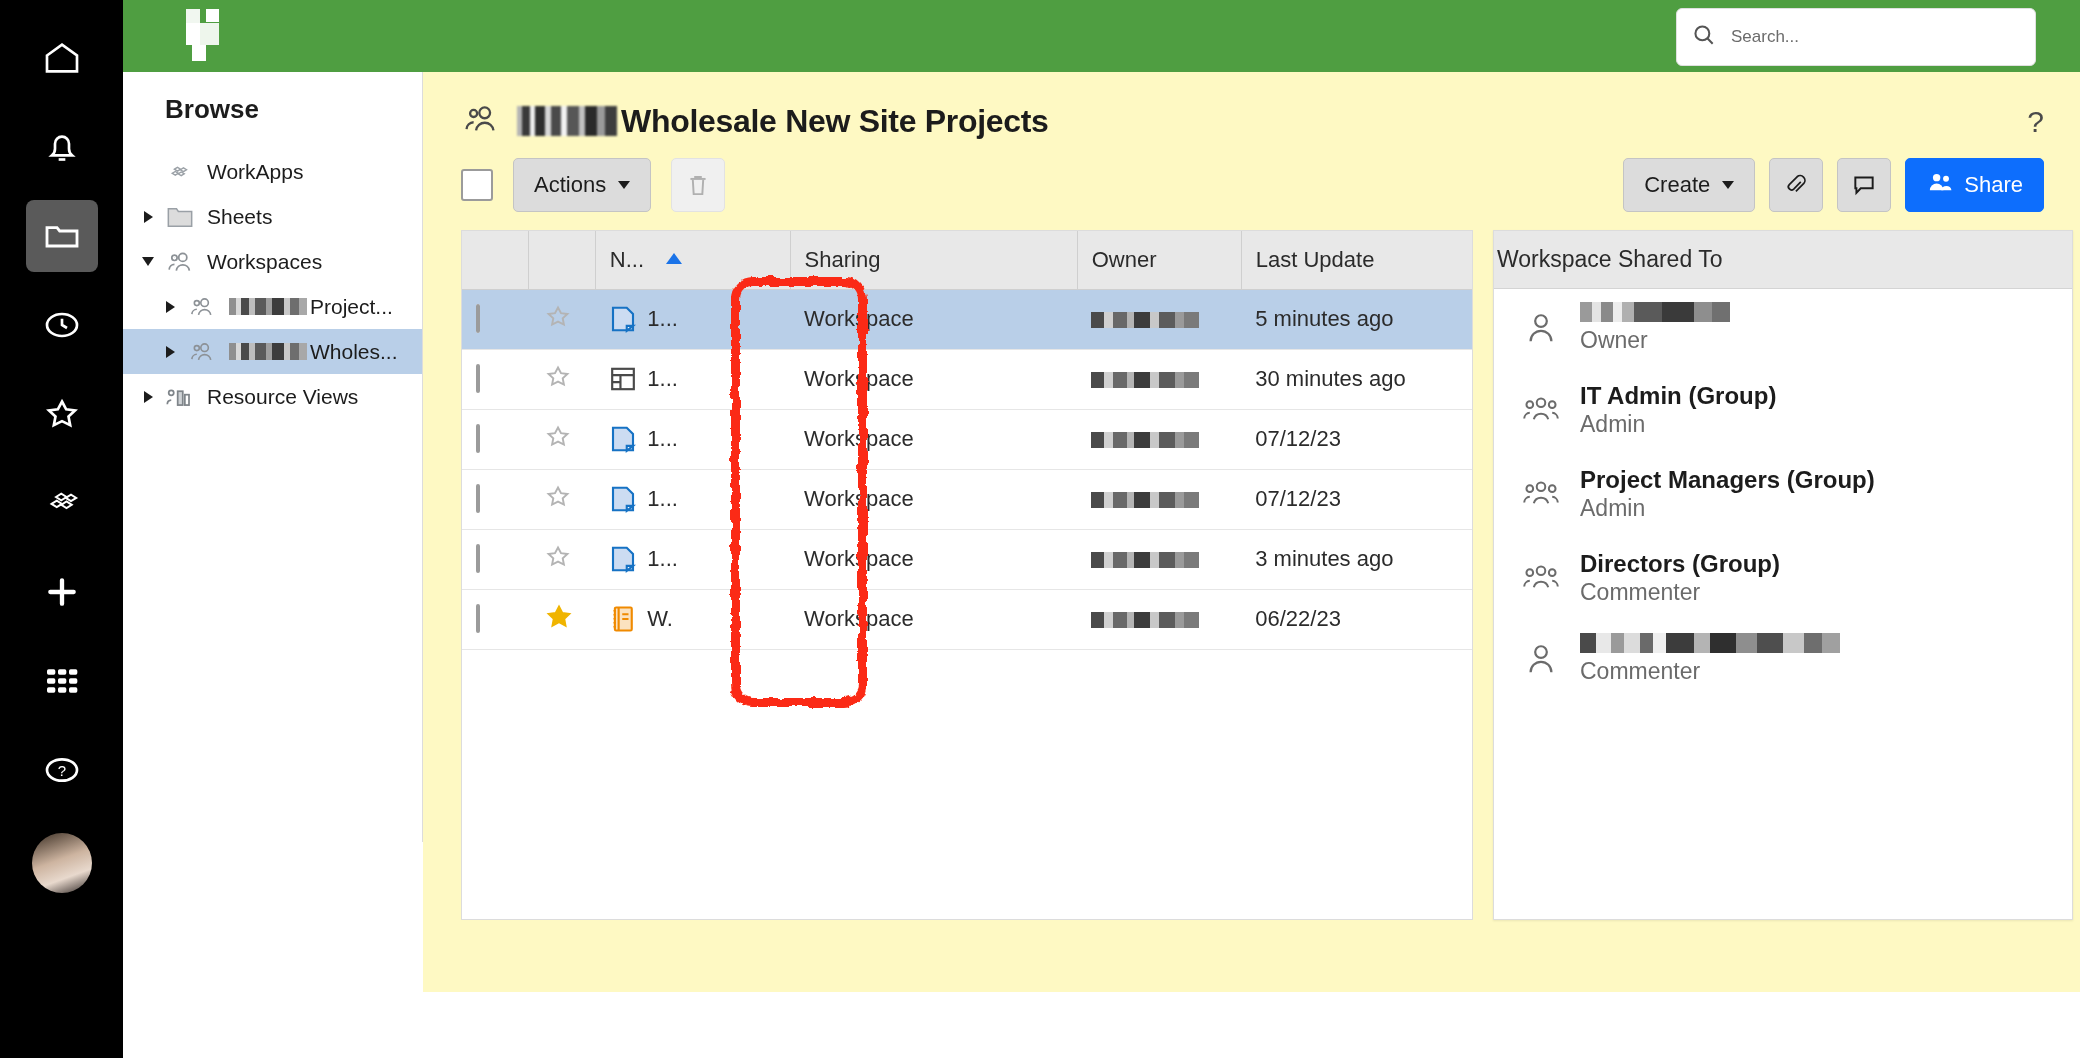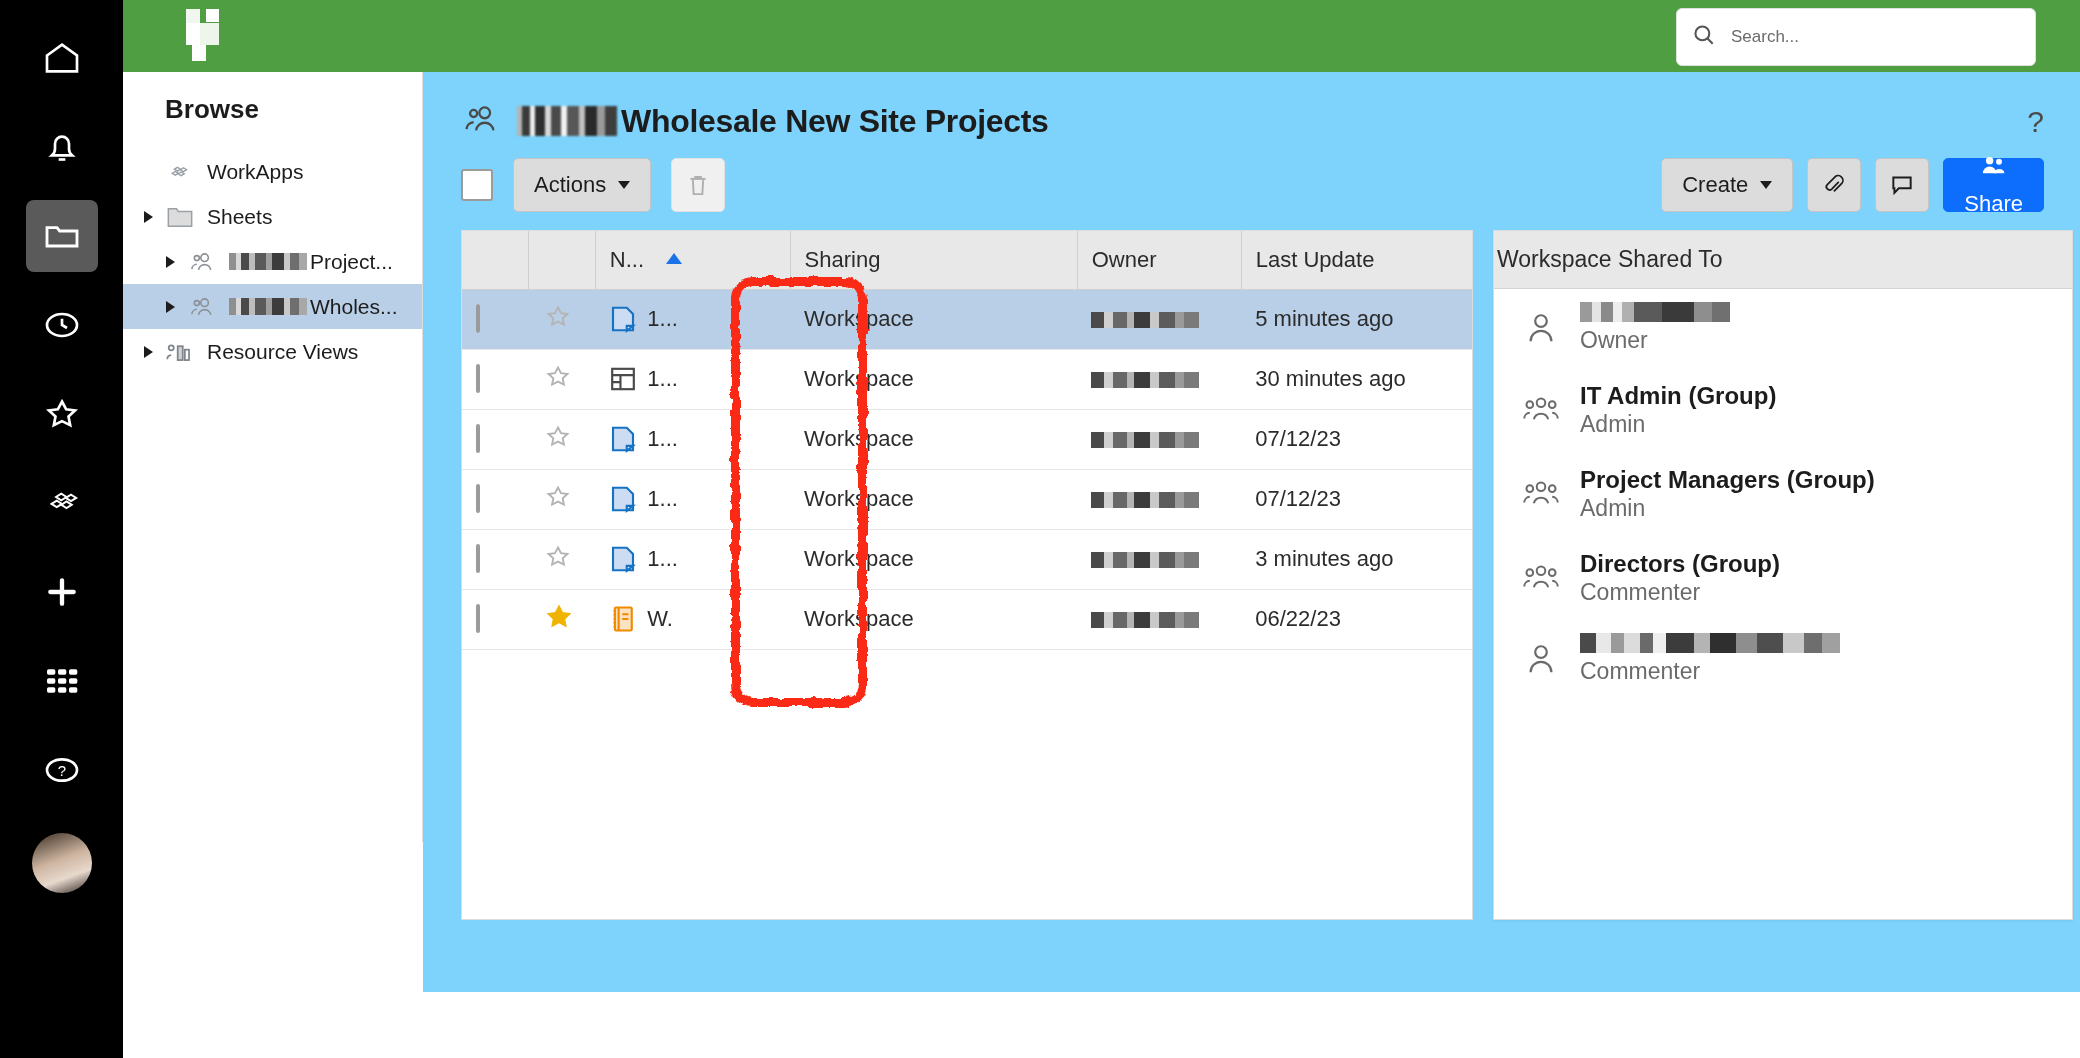--- a/index.html
+++ b/index.html
@@ -81,21 +81,21 @@
       linear-gradient(90deg,
         #8f8f8f 0 9%, #d8d8d8 9% 15%, #4a4a4a 15% 26%, #bdbdbd 26% 33%,
         #5a5a5a 33% 47%, #9e9e9e 47% 55%, #3c3c3c 55% 70%, #c8c8c8 70% 78%,
         #6e6e6e 78% 90%, #a8a8a8 90% 100%);
     filter: blur(0.6px);
   }
 
   
   .main {
     position: absolute; left: 423px; top: 72px;
-    width: 1657px; height: 920px; background: #7dd3fc;
+    width: 1657px; height: 920px; background: #fef9c3;
   }
   .page-head { display: flex; align-items: center; padding: 30px 0 0 38px; }
   .page-head .ws-icon { margin-right: 16px; flex: 0 0 auto; }
   .page-title { font-size: 32px; font-weight: bold; color: #1c1c1c; letter-spacing: -0.3px; }
   .help-q {
     position: absolute; right: 36px; top: 33px;
     font-size: 30px; color: #4a4a4a; cursor: pointer; font-weight: 500;
   }
 
   .toolbar { display: flex; align-items: center; padding: 18px 0 0 38px; position: relative; }
@@ -110,21 +110,21 @@
     font-family: "Liberation Sans", sans-serif;
   }
   .btn-actions { height: 54px; padding: 0 20px; }
   .btn-icon { width: 54px; height: 54px; }
   .btn-trash { background: #f0f0f0; border-color: #e2e2e2; }
   .caret-sm { width:0;height:0;border-top:8px solid #1c1c1c;border-left:6px solid transparent;border-right:6px solid transparent; margin-left: 12px; }
   .toolbar-right { position: absolute; right: 36px; top: 18px; display: flex; align-items: center; gap: 14px; }
   .btn-create { height: 54px; padding: 0 20px; }
   .btn-share {
     height: 54px; padding: 0 20px; background: #0d6efd; border-color: #0d6efd;
-    color: #ffffff; font-size: 22px; gap: 8px; flex-direction: column;
+    color: #ffffff; font-size: 22px; gap: 8px;
   }
 
   
   .content-row { display: flex; padding: 18px 36px 0 38px; gap: 20px; }
   .table-card {
     flex: 0 0 1012px; border: 1px solid #dcdcdc; background: #fff;
     height: 690px; position: relative; overflow: hidden;
   }
   table.grid { width: 100%; border-collapse: collapse; table-layout: fixed; }
   table.grid th {
@@ -331,20 +331,35 @@
           <span class="caret-r"></span>
         </span>
       <span class="tree-icon">
         <svg width="28" height="26" viewBox="0 0 24 22" fill="#dcdcdc" stroke="#9aa0a6" stroke-width="1.3">
             <path d="M2 4h7l1.6 2.2H22V19H2z"></path>
           </svg>
       </span>
       <span class="tree-label">Sheets</span>
     </div>
 
+    <div class="tree-item">
+      <span class="caret">
+          <span class="caret-d"></span>
+        </span>
+      <span class="tree-icon">
+        <svg width="30" height="26" viewBox="0 0 26 22" fill="none" stroke="#8c9196" stroke-width="1.5">
+          <circle cx="15.4" cy="7" r="3.5"></circle>
+            <path d="M9.8 18.4a5.7 5.7 0 0 1 11.3 0"></path>
+          <path d="M8.6 7.2a3 3 0 0 1 0-.1"></path>
+            <circle cx="8.2" cy="7.4" r="2.3"></circle>
+            <path d="M3.6 17.6a4.7 4.7 0 0 1 4.6-4.5"></path>
+        </svg>
+      </span>
+      <span class="tree-label">Workspaces</span>
+    </div>
 
     <div class="tree-item lvl2">
       <span class="caret">
           <span class="caret-r"></span>
         </span>
       <span class="tree-icon">
         <svg width="28" height="24" viewBox="0 0 26 22" fill="none" stroke="#8c9196" stroke-width="1.5">
           <circle cx="15.4" cy="7" r="3.5"></circle>
             <path d="M9.8 18.4a5.7 5.7 0 0 1 11.3 0"></path>
           <circle cx="8.2" cy="7.4" r="2.3"></circle>

